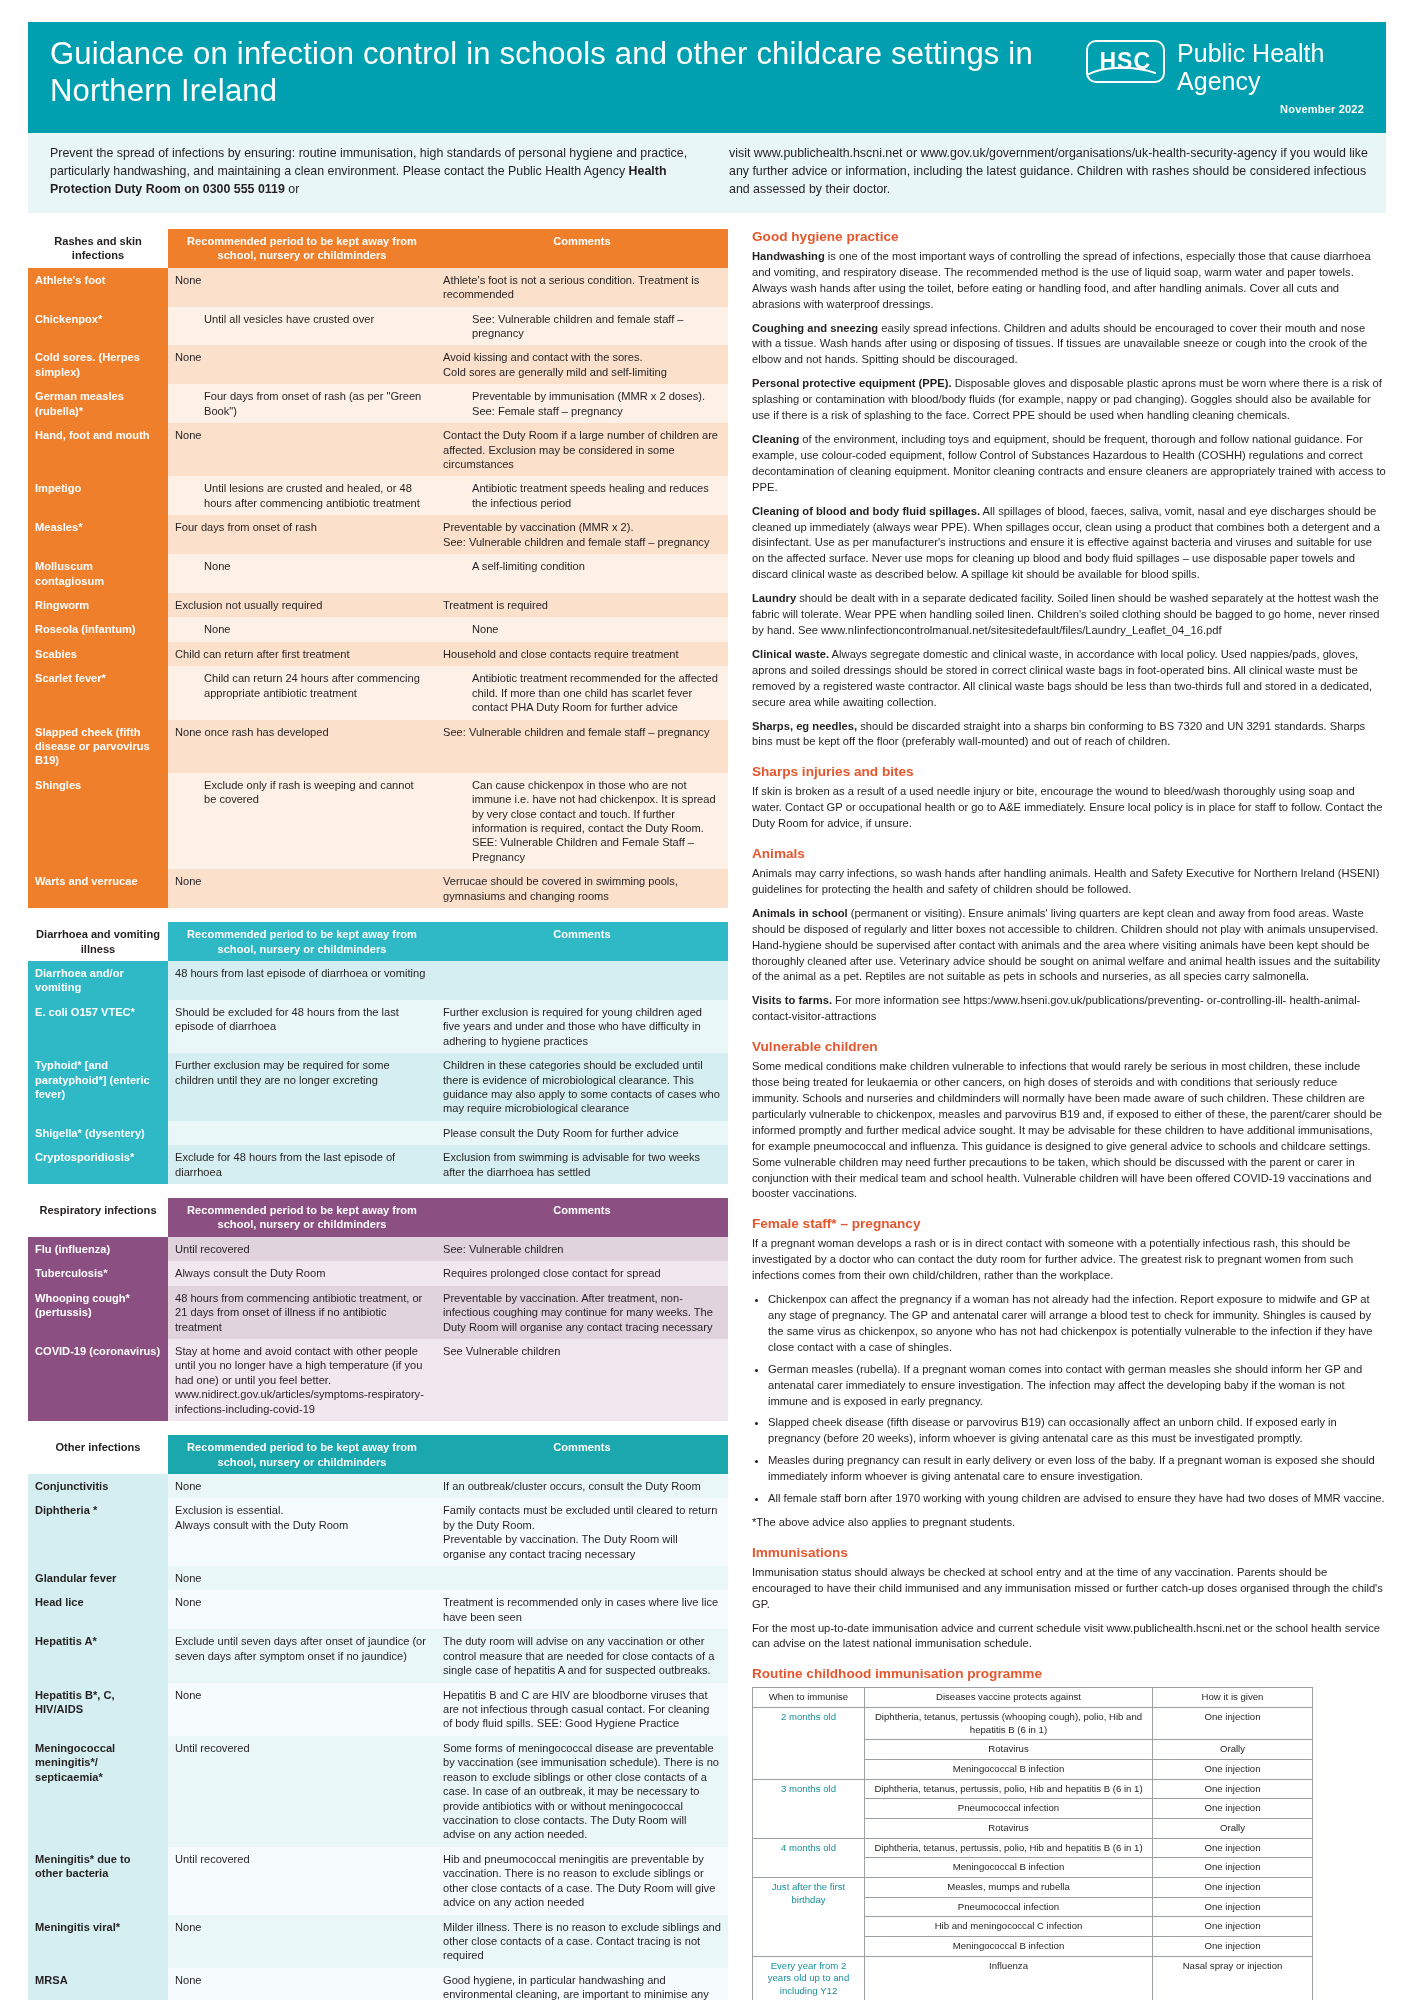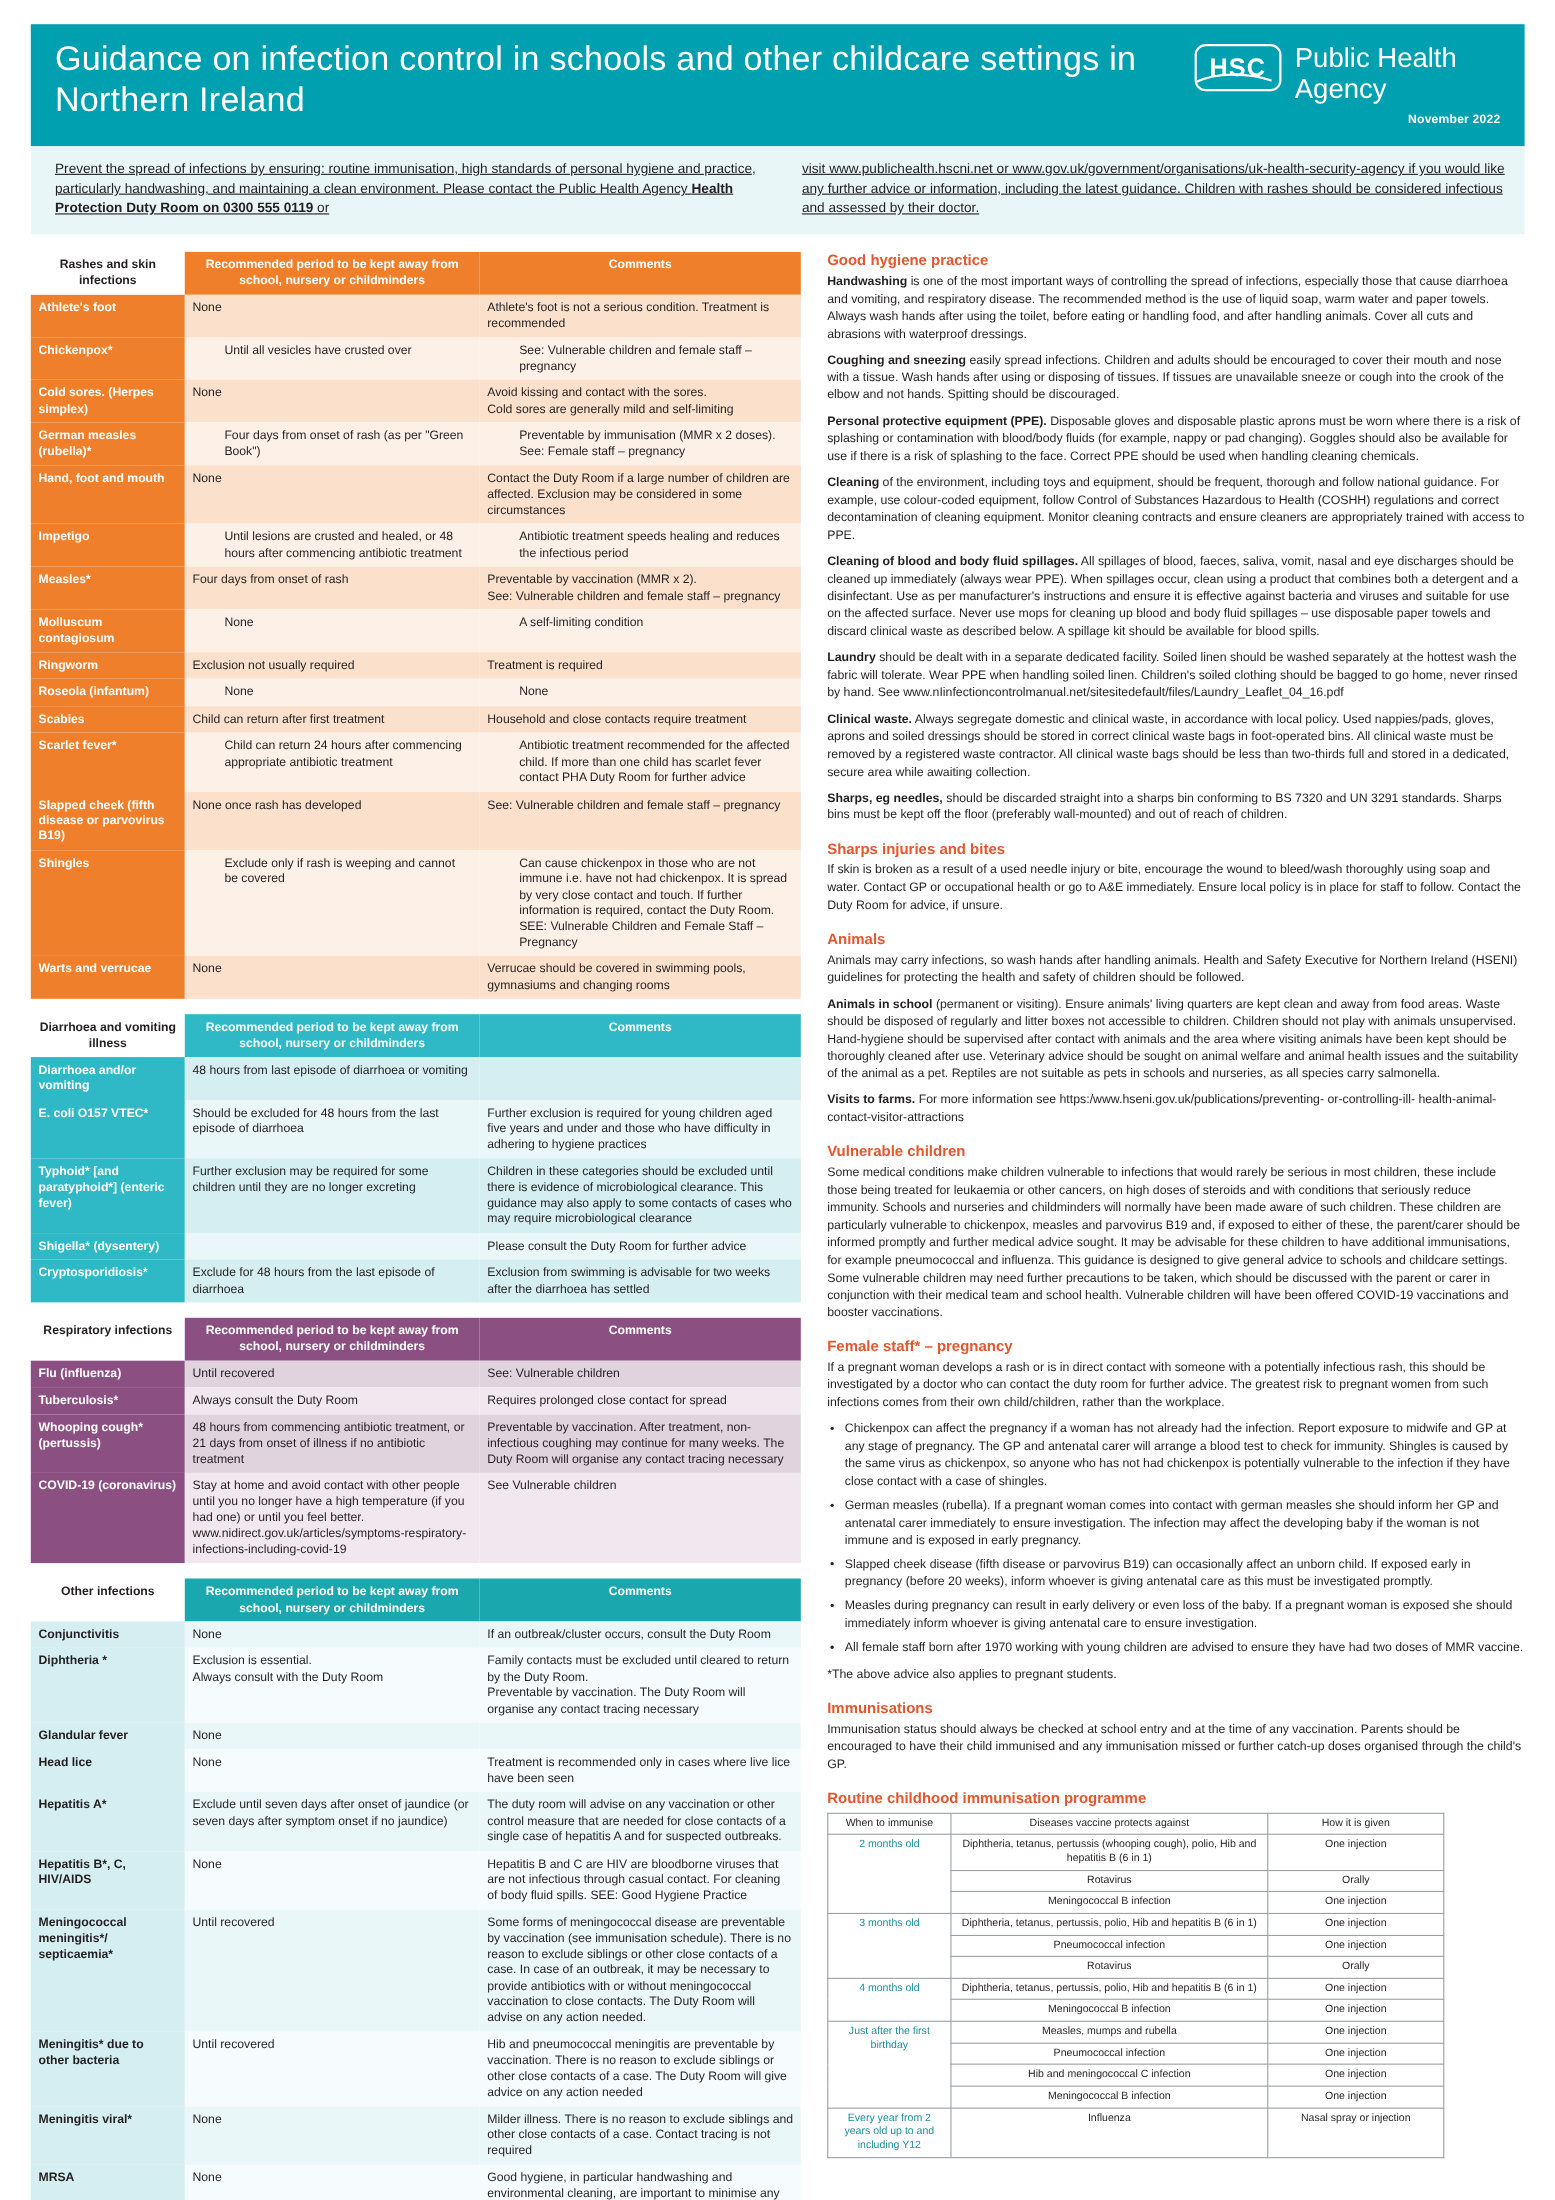--- a/index.html
+++ b/index.html
@@ -27,21 +27,20 @@
   .hsc-logo .swoosh {
     position:absolute; left:0; right:0; bottom:5px; height:12px;
   }
   .pha-name { font-size:25px; line-height:1.1; font-weight:400; }
   .pha-date { font-size:11px; text-align:right; margin-top:8px; font-weight:700; letter-spacing:.2px;}
 
   
   .intro {
     background:#e8f6f8; display:flex; gap:30px; padding:12px 8px 14px 22px;
     border-bottom:2px solid #ffffff;
-    text-decoration:underline;
   }
   .intro p { margin:0; font-size:12.4px; line-height:1.45; flex:1; }
 
   
   .cols { display:flex; gap:24px; margin-top:14px; align-items:flex-start; }
   .col-left { width:700px; }
   .col-right { flex:1; }
 
   
   .tbl-block { margin-bottom:14px; }
@@ -396,20 +395,21 @@
           <ul class="rlist">
             <li>Chickenpox can affect the pregnancy if a woman has not already had the infection. Report exposure to midwife and GP at any stage of pregnancy. The GP and antenatal carer will arrange a blood test to check for immunity. Shingles is caused by the same virus as chickenpox, so anyone who has not had chickenpox is potentially vulnerable to the infection if they have close contact with a case of shingles.</li>
             <li>German measles (rubella). If a pregnant woman comes into contact with german measles she should inform her GP and antenatal carer immediately to ensure investigation. The infection may affect the developing baby if the woman is not immune and is exposed in early pregnancy.</li>
             <li>Slapped cheek disease (fifth disease or parvovirus B19) can occasionally affect an unborn child. If exposed early in pregnancy (before 20 weeks), inform whoever is giving antenatal care as this must be investigated promptly.</li>
             <li>Measles during pregnancy can result in early delivery or even loss of the baby. If a pregnant woman is exposed she should immediately inform whoever is giving antenatal care to ensure investigation.</li>
             <li>All female staff born after 1970 working with young children are advised to ensure they have had two doses of MMR vaccine.</li>
           </ul>
           <p class="rpara">*The above advice also applies to pregnant students.</p>
           <div class="rtitle mt">Immunisations</div>
           <p class="rpara">Immunisation status should always be checked at school entry and at the time of any vaccination. Parents should be encouraged to have their child immunised and any immunisation missed or further catch-up doses organised through the child's GP.</p>
+          <p class="rpara">For the most up-to-date immunisation advice and current schedule visit www.publichealth.hscni.net or the school health service can advise on the latest national immunisation schedule.</p>
         </div>
 
       <div class="rtitle mt">Routine childhood immunisation programme</div>
       <div class="imm-wrap">
         <table class="immtbl">
           <colgroup>
               <col class="i1">
               <col class="i2">
               <col class="i3">
             </colgroup>

